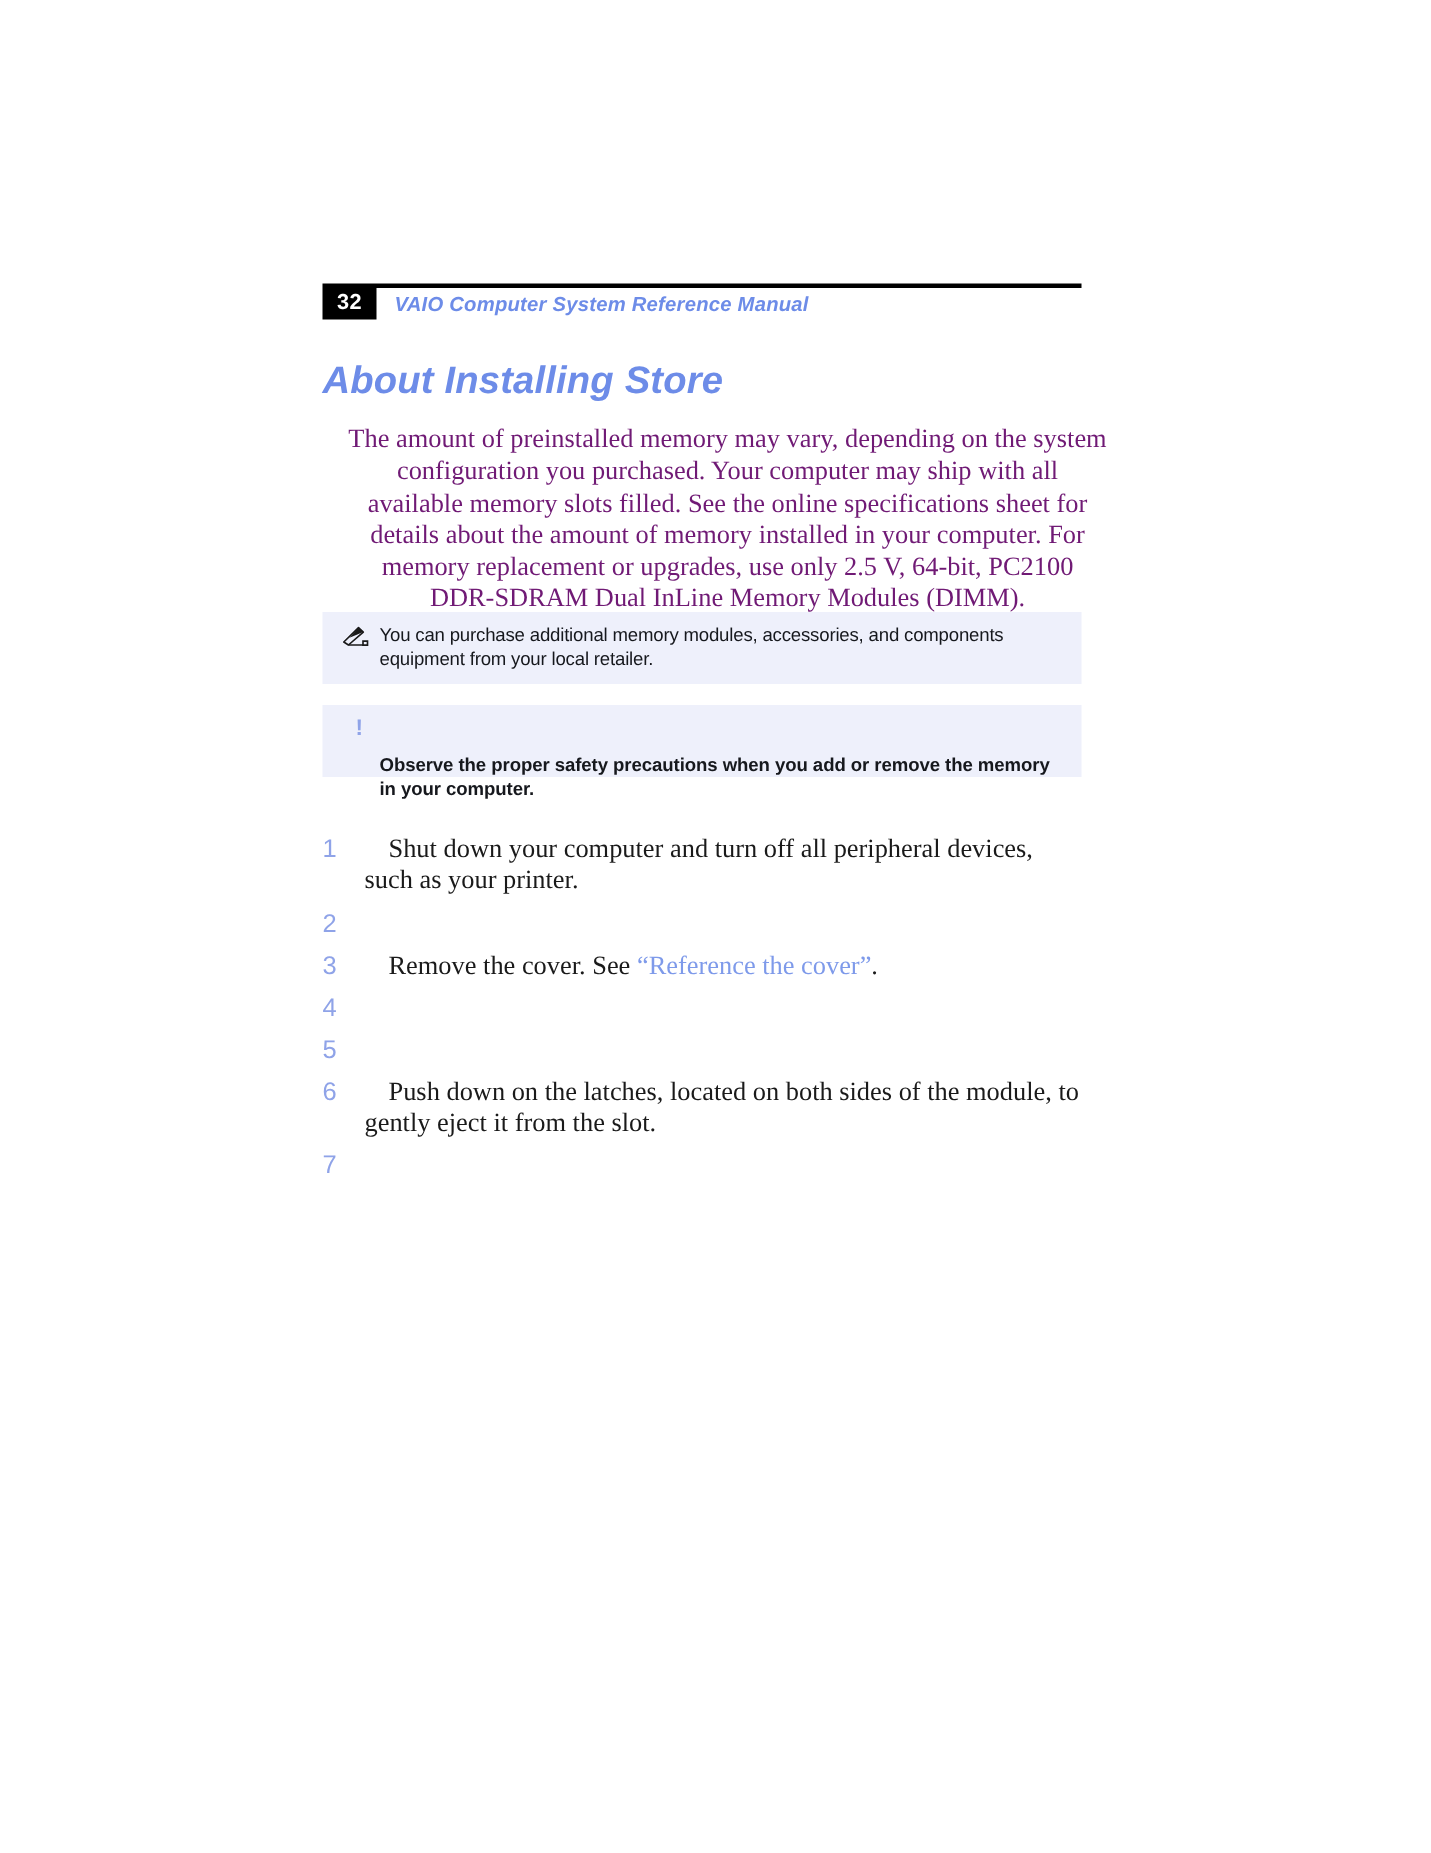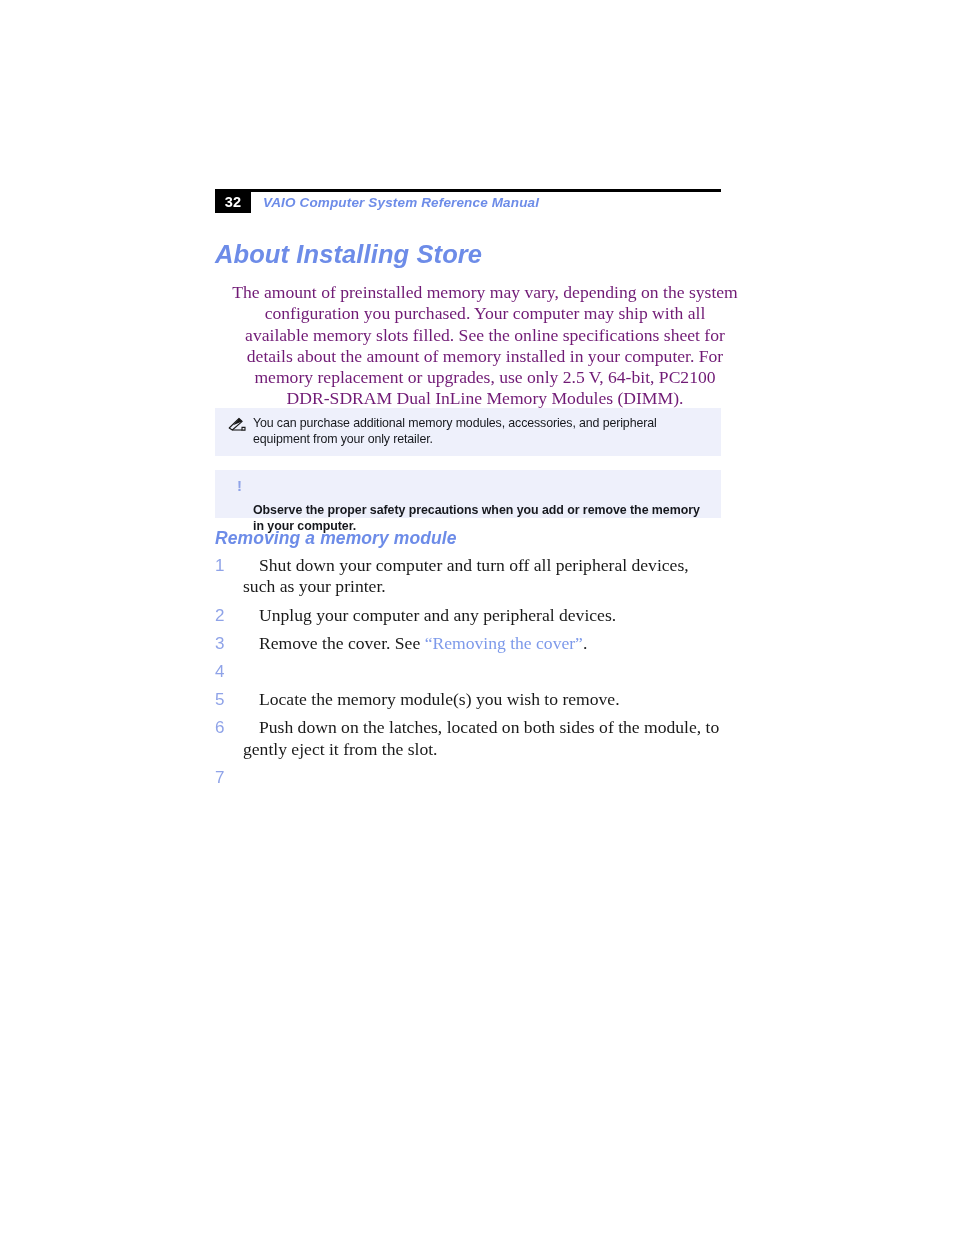--- a/index.html
+++ b/index.html
@@ -218,59 +218,56 @@
   <div class="callout callout-note">
     <div class="callout-row">
       <span class="callout-icon">
         <svg class="note-icon-svg" width="19" height="14" viewBox="0 0 19 14" aria-hidden="true">
           <path d="M2.2 11.0 L12.0 1.4 L15.2 4.4 L5.3 13.0 Z" fill="none" stroke="#1a1a1a" stroke-width="1.1" stroke-linejoin="round"></path>
           <path d="M12.0 1.4 L15.2 4.4 L6.0 8.2 Z" fill="#1a1a1a"></path>
           <path d="M15.0 10.4 L18.0 10.4 L18.0 13.1 L15.0 13.1 Z" fill="none" stroke="#1a1a1a" stroke-width="1.1"></path>
           <path d="M5.3 13.0 L15.0 13.0" stroke="#1a1a1a" stroke-width="1.1"></path>
         </svg>
       </span>
-      <span class="callout-text">You can purchase additional memory modules, accessories, and peripheral equipment from your only retailer.</span>
+      <span class="callout-text">You can purchase additional memory modules, accessories, and components equipment from your local retailer.</span>
     </div>
   </div>
 
   <div class="callout callout-warning">
     <div class="callout-row">
       <span class="callout-icon">
         <span class="warn-bang">!</span>
       </span>
       <span class="callout-text bold">Observe the proper safety precautions when you add or remove the memory in your computer.</span>
     </div>
   </div>
 
-  <div class="h2-title">Removing a memory module</div>
 
   <div class="steps">
 
     <div class="step">
       <span class="step-num">1</span>
       <span class="step-text">Shut down your computer and turn off all peripheral devices, such as your printer.</span>
     </div>
 
     <div class="step">
       <span class="step-num">2</span>
-      <span class="step-text">Unplug your computer and any peripheral devices.</span>
     </div>
 
     <div class="step">
       <span class="step-num">3</span>
-      <span class="step-text"><span>Remove the cover. See </span><a class="xref">“Removing the cover”</a><span>.</span></span>
+      <span class="step-text"><span>Remove the cover. See </span><a class="xref">“Reference the cover”</a><span>.</span></span>
     </div>
 
     <div class="step">
       <span class="step-num">4</span>
     </div>
 
     <div class="step">
       <span class="step-num">5</span>
-      <span class="step-text">Locate the memory module(s) you wish to remove.</span>
     </div>
 
     <div class="step">
       <span class="step-num">6</span>
       <span class="step-text">Push down on the latches, located on both sides of the module, to gently eject it from the slot.</span>
     </div>
 
     <div class="step">
       <span class="step-num">7</span>
     </div>

